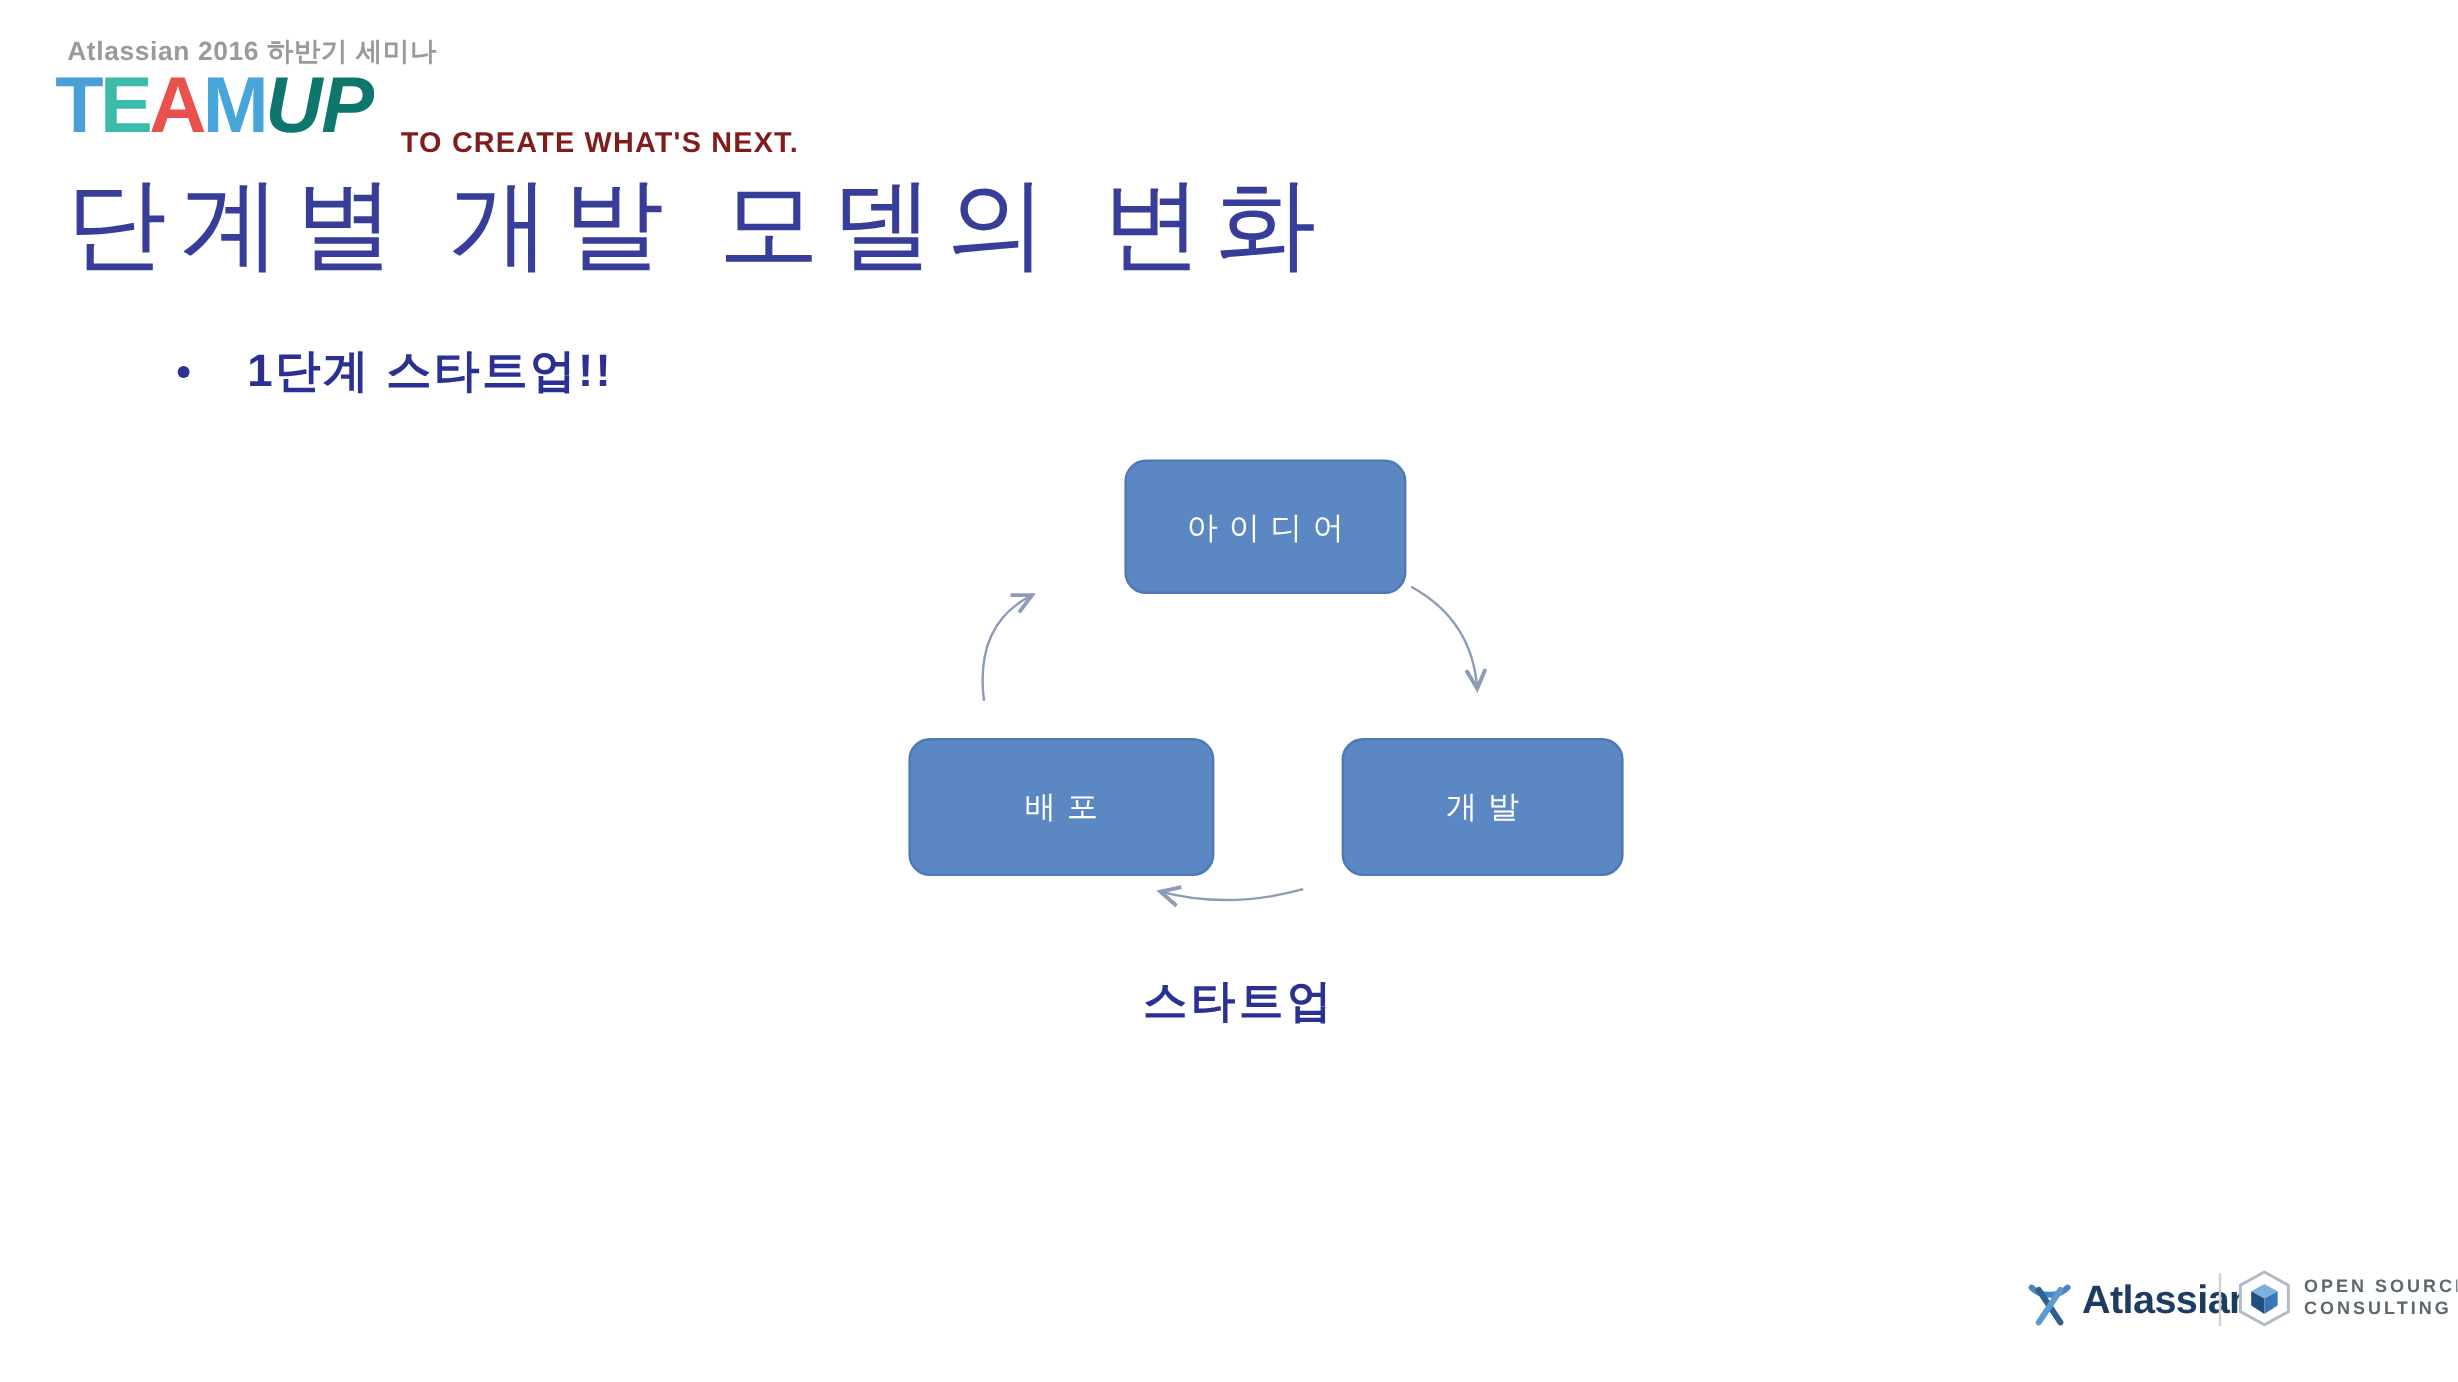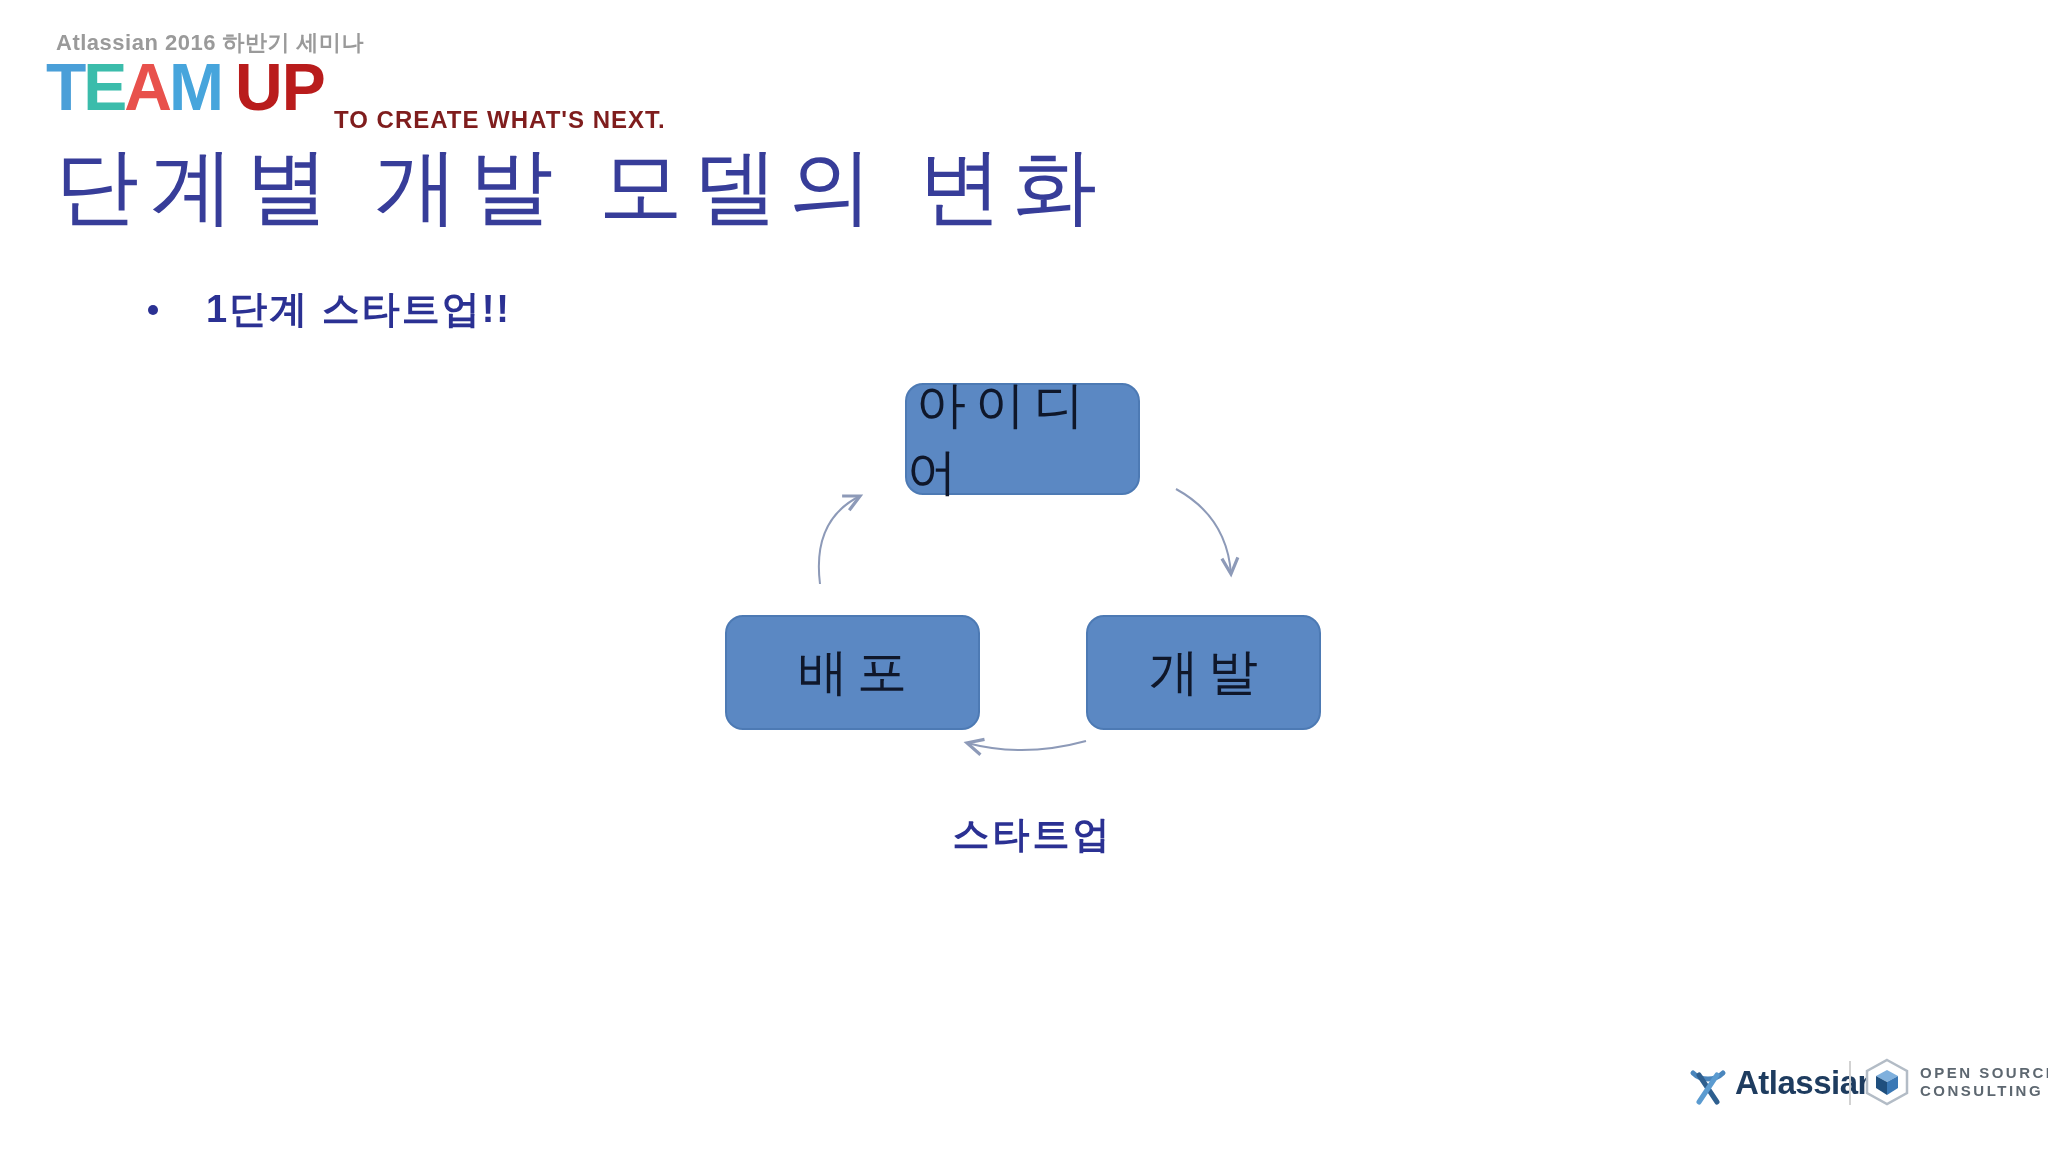--- a/index.html
+++ b/index.html
@@ -19,21 +19,21 @@
   }
   .teamup {
     position: absolute; left: 46px; top: 54px;
     font-size: 66px; font-weight: 800; letter-spacing: -3px;
     line-height: 1;
   }
   .teamup .lt-t { color: #4a9fd8; }
   .teamup .lt-e { color: #3bbcab; }
   .teamup .lt-a { color: #e8514c; }
   .teamup .lt-m { color: #47a5dc; }
-  .teamup .lt-up { color: #b91c1c; margin-left: 14px; letter-spacing: -1px; }
+  .teamup .lt-up { color: #0f766e; letter-spacing: -1px; font-style: italic; }
   .tagline {
     position: absolute; left: 334px; top: 106px;
     font-size: 24px; font-weight: bold; color: #7f1d1d; letter-spacing: 1px;
   }
 
   
   .page-title {
     position: absolute; left: 55px; top: 130px;
     font-size: 84px; font-weight: 500; color: #373d99;
     letter-spacing: 11px; white-space: nowrap; text-align: right;
@@ -50,23 +50,24 @@
     font-size: 38px; font-weight: bold; color: #2b3193; letter-spacing: 2px;
   }
 
   
   .node {
     position: absolute;
     background: #5b88c3;
     border: 2px solid #4d7ab4;
     border-radius: 18px;
     display: flex; align-items: center; justify-content: center;
-    color: #0f172a; font-size: 50px; letter-spacing: 9px;
+    color: #ffffff; font-size: 26px; letter-spacing: 9px;
     box-sizing: border-box;
     text-indent: 9px; 
+    margin-left: 32px;
   }
   .node-idea    { left: 905px;  top: 383px; width: 235px; height: 112px; }
   .node-deploy  { left: 725px;  top: 615px; width: 255px; height: 115px; }
   .node-develop { left: 1086px; top: 615px; width: 235px; height: 115px; }
 
   .arrow-layer {
     position: absolute; left: 0; top: 0;
     width: 2048px; height: 1152px;
     pointer-events: none;
   }

